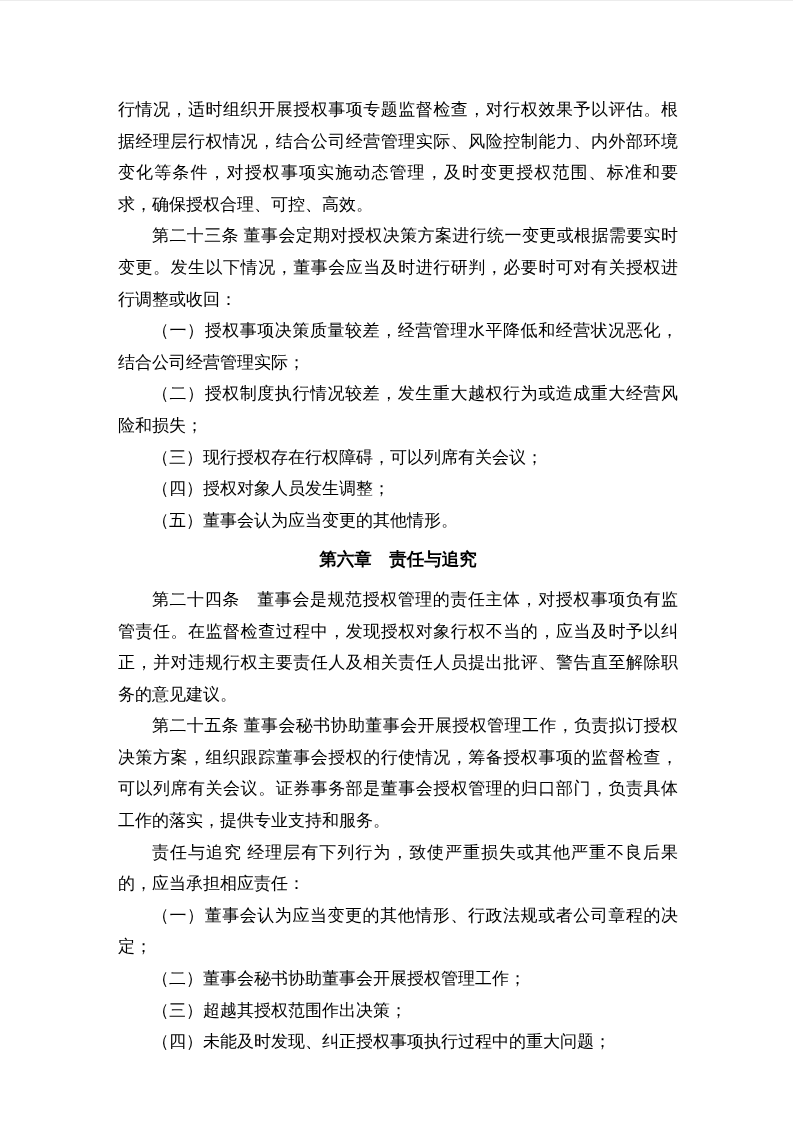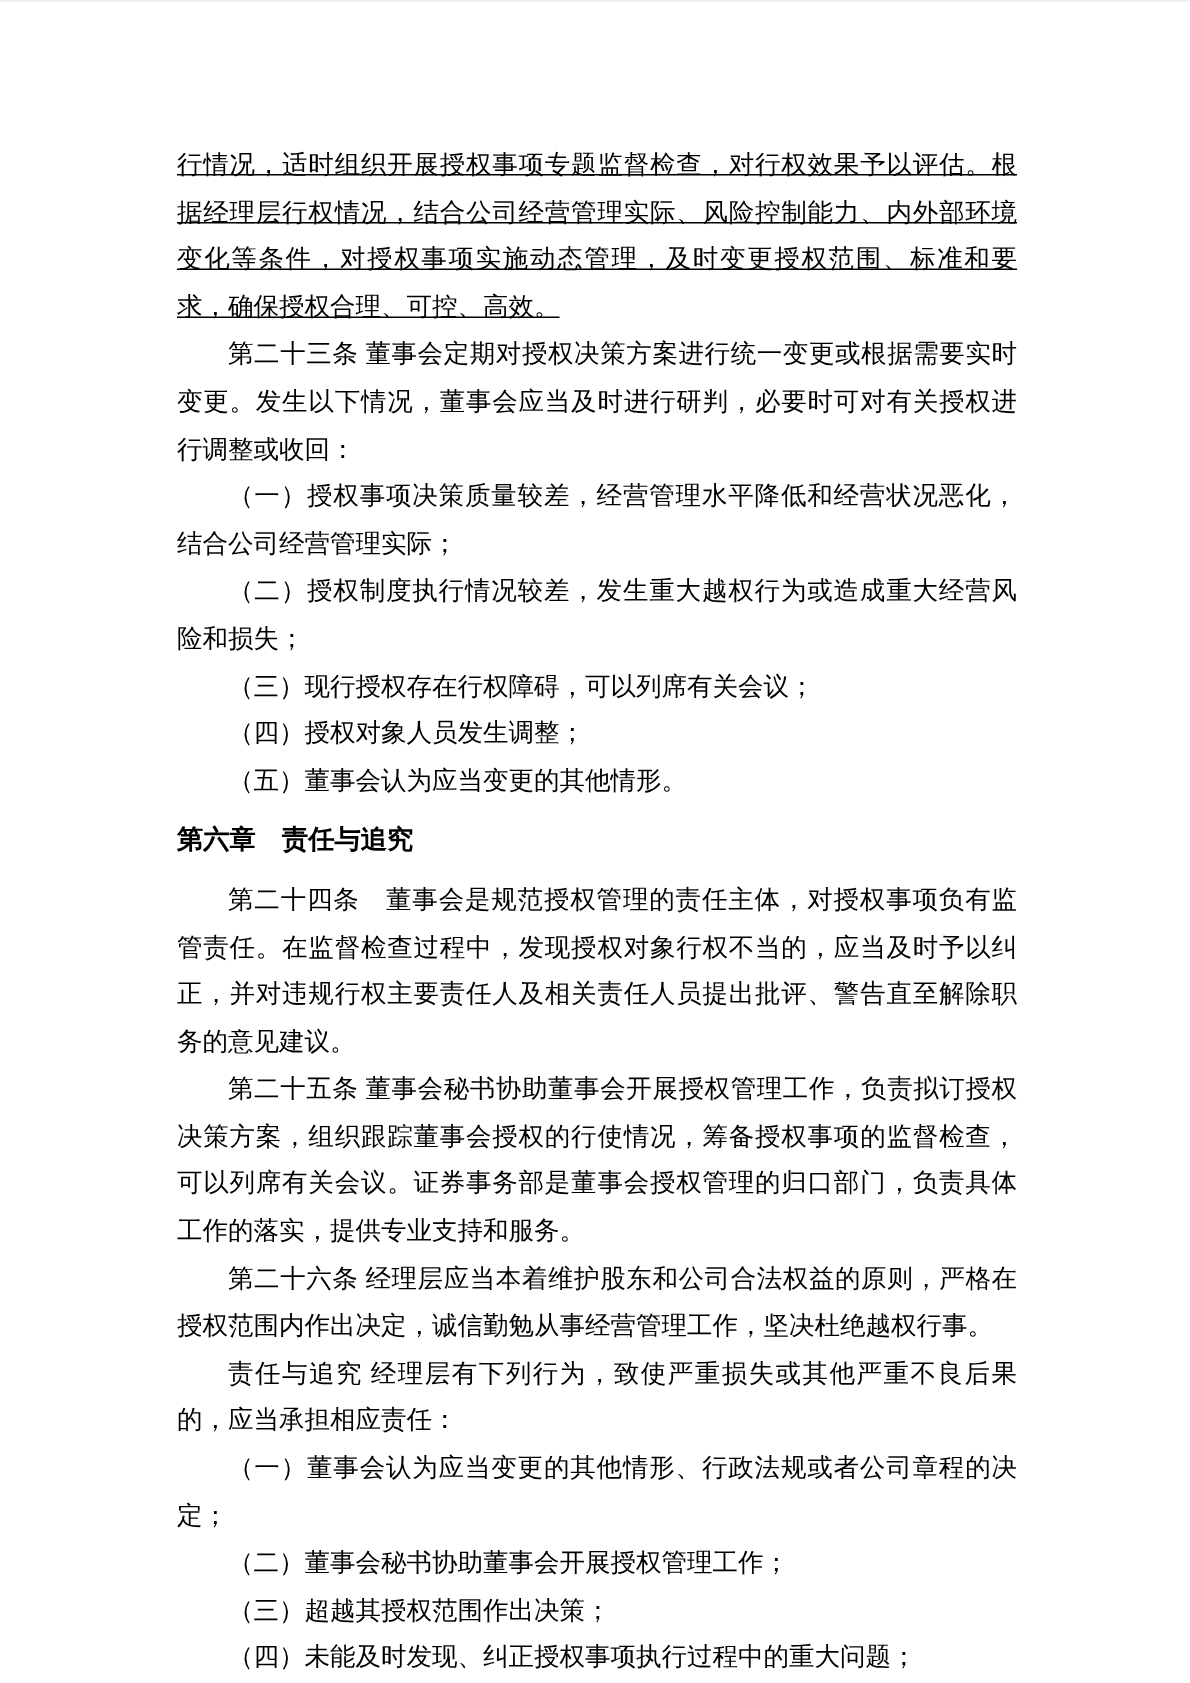--- a/index.html
+++ b/index.html
@@ -27,48 +27,47 @@
     text-align: justify;
   }
   .para {
     margin: 0;
     padding: 0;
     text-indent: 2em;
     word-break: break-all;
   }
   .para.no-indent {
     text-indent: 0;
-    text-decoration: underline;
   }
   .label {
     font-weight: normal;
   }
   .chapter {
     margin: 8px 0;
     padding: 0;
     text-indent: 0;
+    text-align: center;
     font-weight: bold;
     font-size: 17.5px;
   }
 </style>
 </head>
 <body>
 
 <div class="page">
   <div class="content">
       <p class="para no-indent">行情况，适时组织开展授权事项专题监督检查，对行权效果予以评估。根据经理层行权情况，结合公司经营管理实际、风险控制能力、内外部环境变化等条件，对授权事项实施动态管理，及时变更授权范围、标准和要求，确保授权合理、可控、高效。</p>
       <p class="para"><span class="label">第二十三条</span> 董事会定期对授权决策方案进行统一变更或根据需要实时变更。发生以下情况，董事会应当及时进行研判，必要时可对有关授权进行调整或收回：</p>
       <p class="para">（一）授权事项决策质量较差，经营管理水平降低和经营状况恶化，结合公司经营管理实际；</p>
       <p class="para">（二）授权制度执行情况较差，发生重大越权行为或造成重大经营风险和损失；</p>
       <p class="para">（三）现行授权存在行权障碍，可以列席有关会议；</p>
       <p class="para">（四）授权对象人员发生调整；</p>
       <p class="para">（五）董事会认为应当变更的其他情形。</p>
       <p class="chapter">第六章　责任与追究</p>
       <p class="para"><span class="label">第二十四条</span>　董事会是规范授权管理的责任主体，对授权事项负有监管责任。在监督检查过程中，发现授权对象行权不当的，应当及时予以纠正，并对违规行权主要责任人及相关责任人员提出批评、警告直至解除职务的意见建议。</p>
       <p class="para"><span class="label">第二十五条</span> 董事会秘书协助董事会开展授权管理工作，负责拟订授权决策方案，组织跟踪董事会授权的行使情况，筹备授权事项的监督检查，可以列席有关会议。证券事务部是董事会授权管理的归口部门，负责具体工作的落实，提供专业支持和服务。</p>
-      <p class="para"><span class="label">第二十六条</span> 经理层应当本着维护股东和公司合法权益的原则，严格在授权范围内作出决定，诚信勤勉从事经营管理工作，坚决杜绝越权行事。</p>
       <p class="para"><span class="label">责任与追究</span> 经理层有下列行为，致使严重损失或其他严重不良后果的，应当承担相应责任：</p>
       <p class="para">（一）董事会认为应当变更的其他情形、行政法规或者公司章程的决定；</p>
       <p class="para">（二）董事会秘书协助董事会开展授权管理工作；</p>
       <p class="para">（三）超越其授权范围作出决策；</p>
       <p class="para">（四）未能及时发现、纠正授权事项执行过程中的重大问题；</p>
     </div>
 </div>
 
 </body></html>

